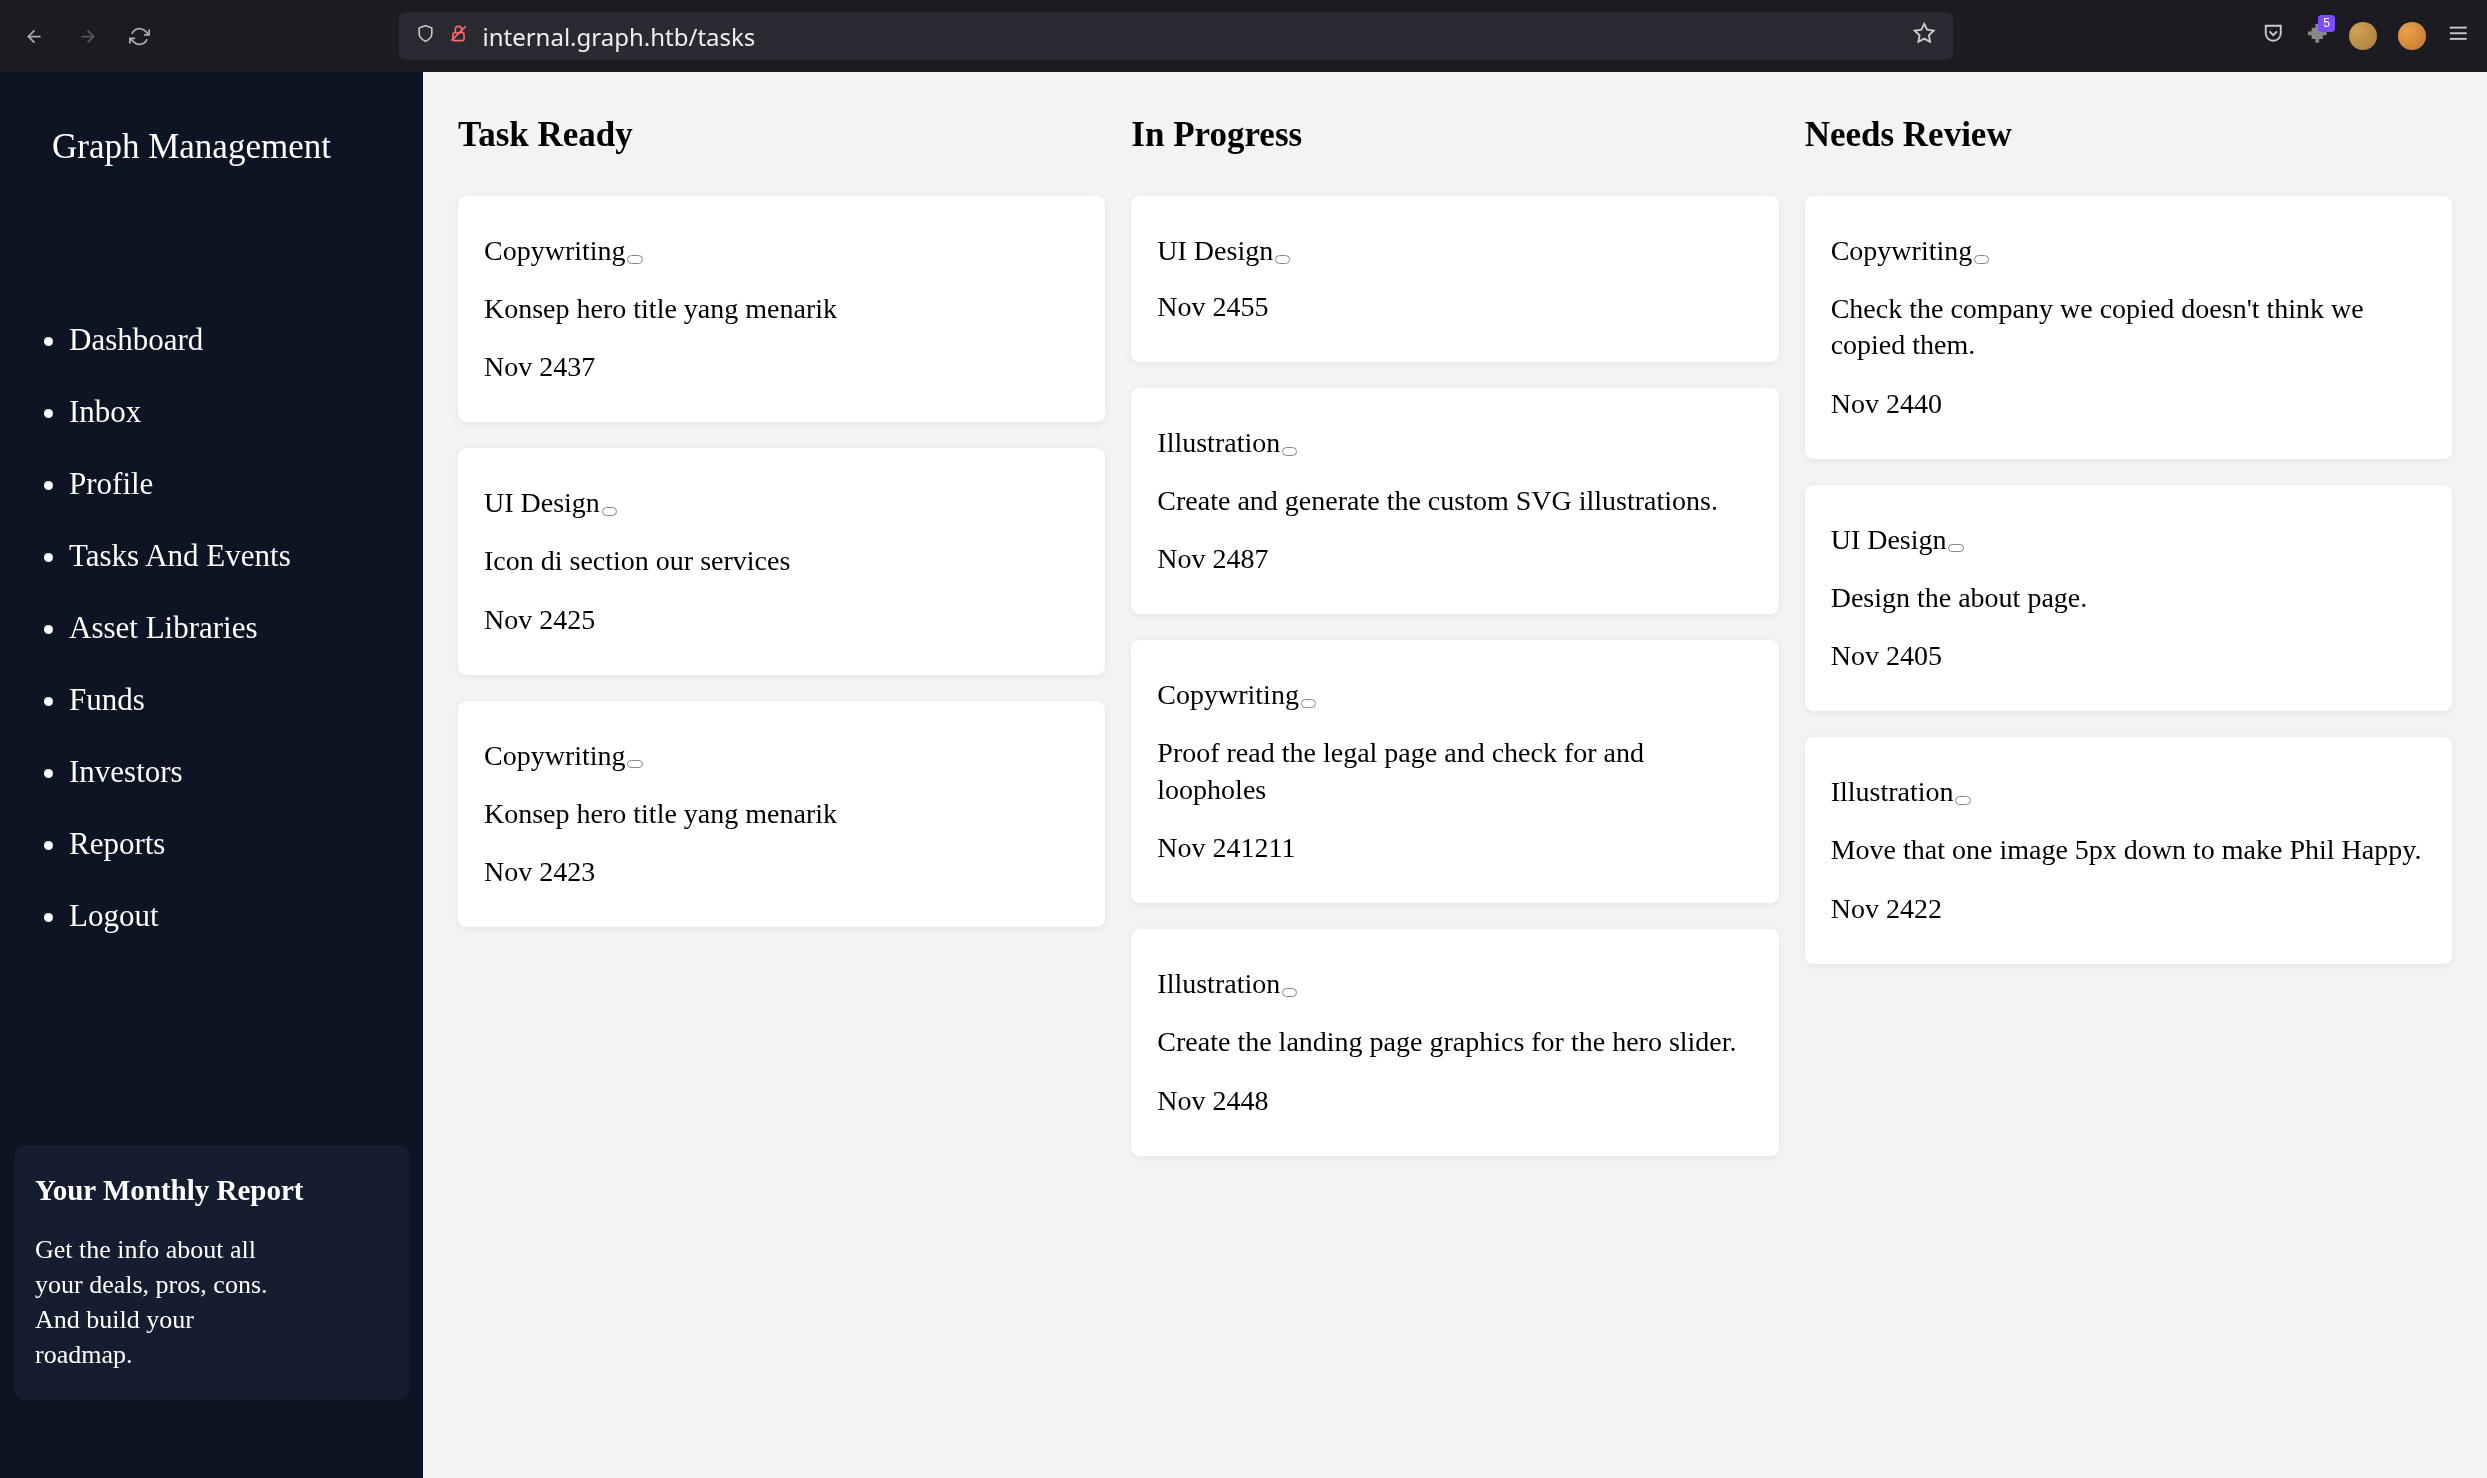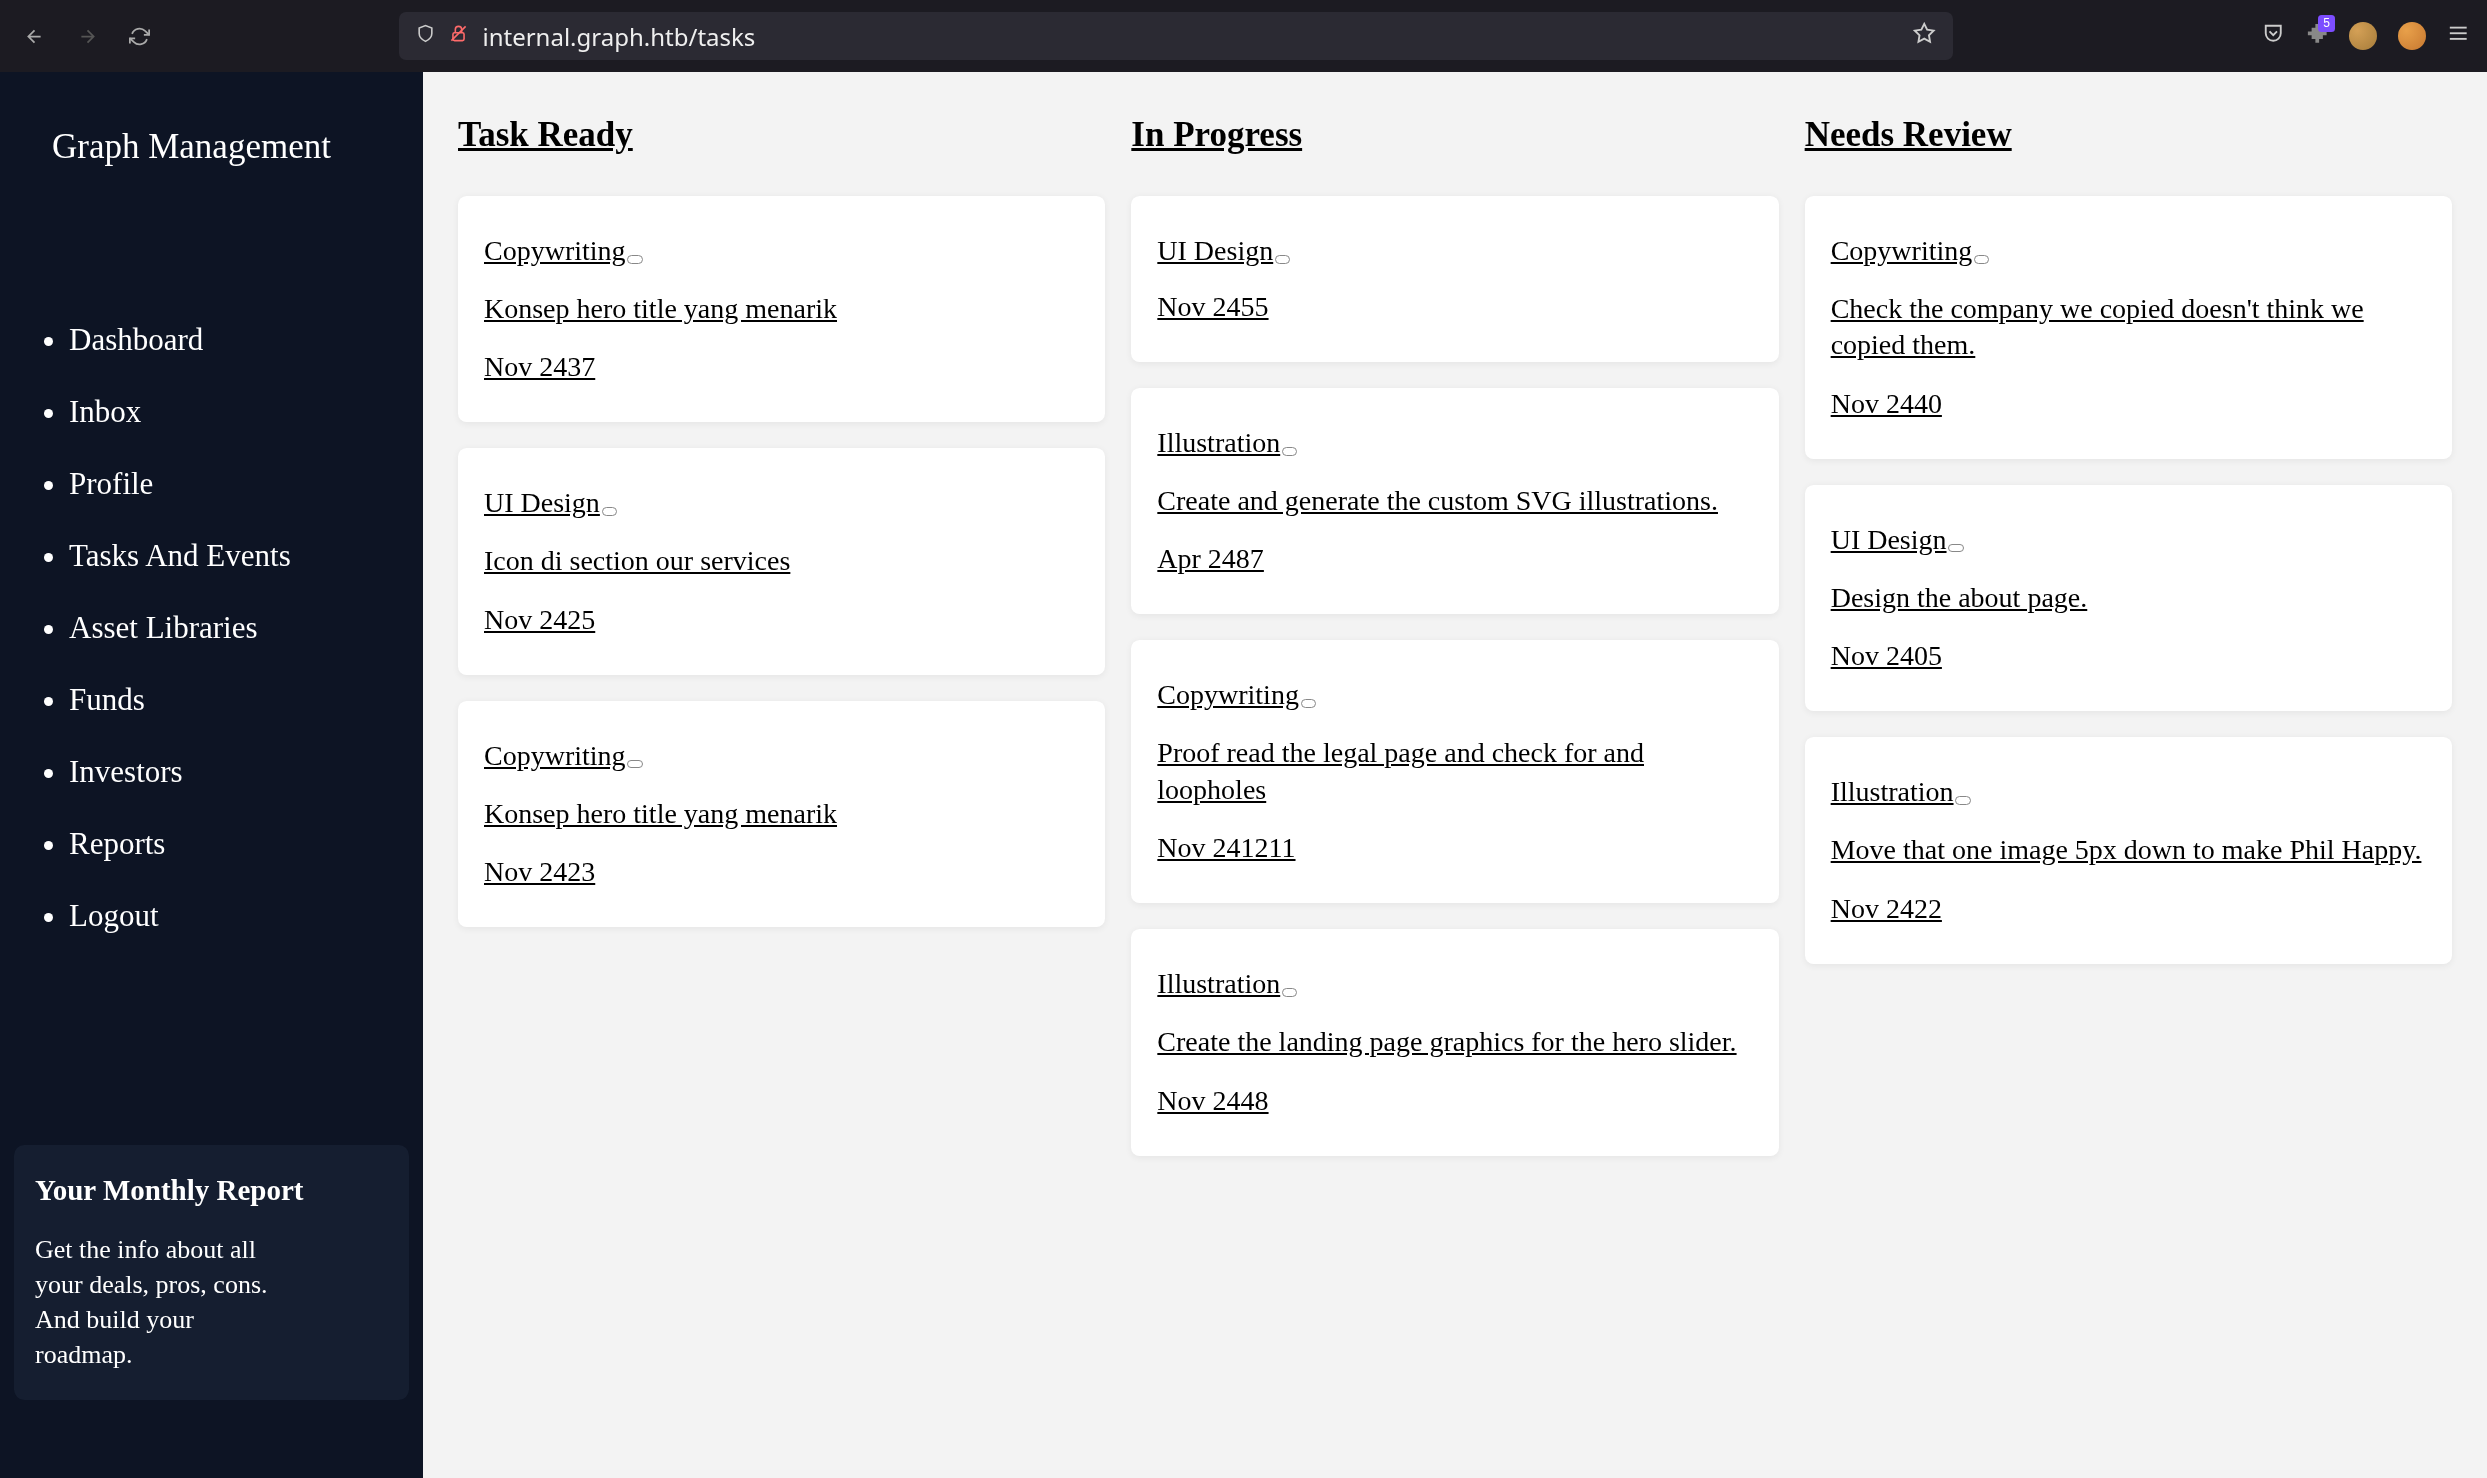--- a/index.html
+++ b/index.html
@@ -154,21 +154,20 @@
     }
     .main-content {
       flex: 1;
       background: #f3f3f3;
       padding: 43px 35px;
       overflow: auto;
     }
     .board {
       display: flex;
       gap: 26px;
-      text-decoration: underline;
     }
     .column {
       flex: 1;
       min-width: 587px;
     }
     .column-title {
       font-size: 35px;
       font-weight: bold;
       margin-bottom: 41px;
     }
@@ -328,21 +327,21 @@
               <span class="tag-icon"></span>
             </div>
           <div class="card-date">Nov 2455</div>
         </div>
         <div class="card">
           <div class="card-tag">
               <span>Illustration</span>
               <span class="tag-icon"></span>
             </div>
           <div class="card-desc">Create and generate the custom SVG illustrations.</div>
-          <div class="card-date">Apr 2487</div>
+          <div class="card-date">Nov 2487</div>
         </div>
         <div class="card">
           <div class="card-tag">
               <span>Copywriting</span>
               <span class="tag-icon"></span>
             </div>
           <div class="card-desc">Proof read the legal page and check for and loopholes</div>
           <div class="card-date">Nov 241211</div>
         </div>
         <div class="card">

